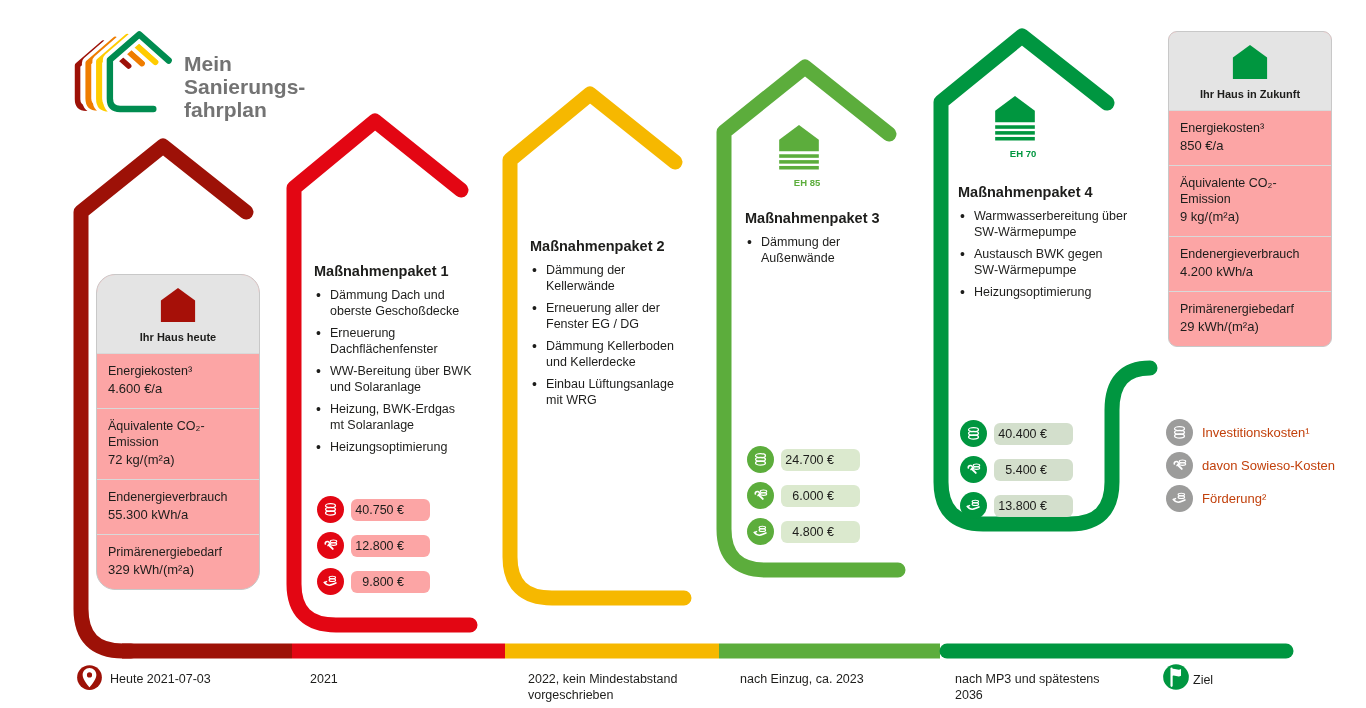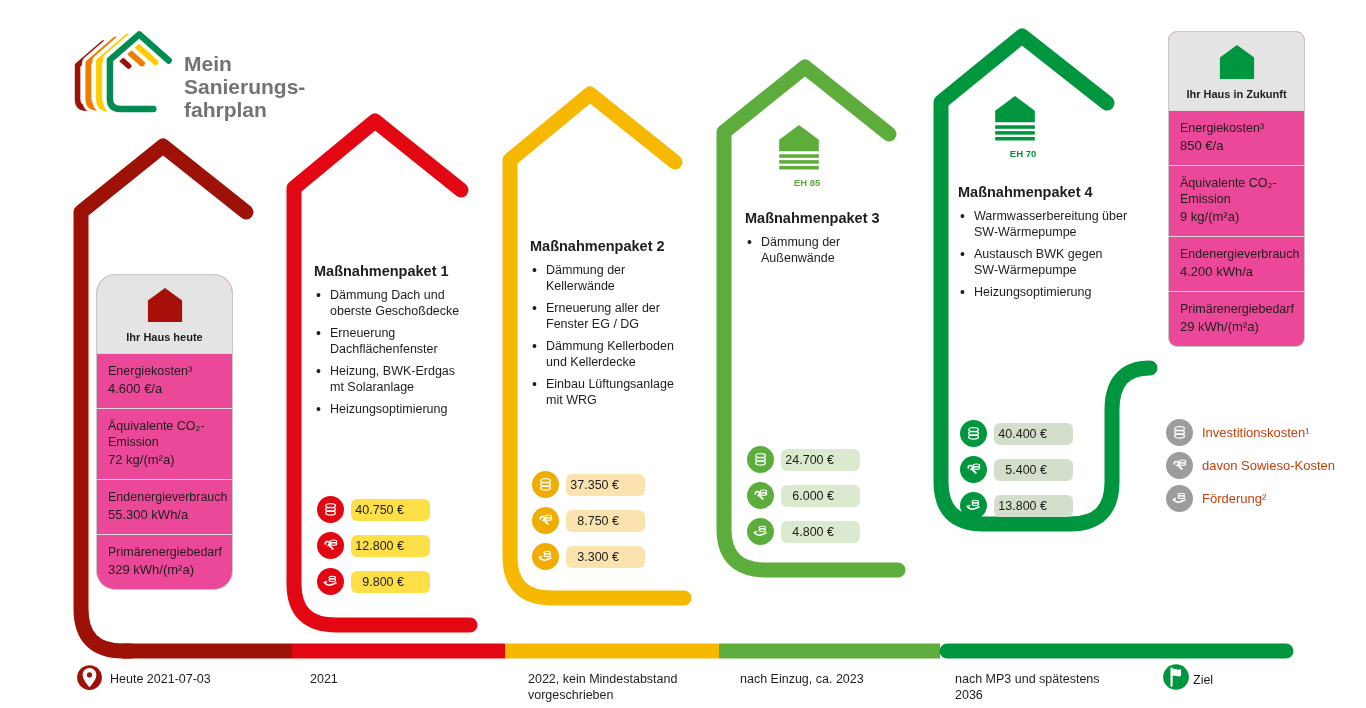--- a/index.html
+++ b/index.html
@@ -6,21 +6,21 @@
   body{font-family:"Liberation Sans", sans-serif;color:#1d1d1b;}
   .canvas{position:relative;width:1366px;height:708px;background:#fff;overflow:hidden;}
   svg{display:block;}
   .bg-svg{position:absolute;left:0;top:0;z-index:0;}
 
   
   .logo{position:absolute;left:62px;top:26px;display:flex;align-items:flex-start;z-index:3;}
   .logo-text{margin-left:10px;margin-top:26px;font-size:21px;font-weight:700;color:#737373;line-height:1.1;}
 
   
-  .stat-card{position:absolute;width:137px;background:#ec4899;border:1px solid #c8c8c8;border-radius:9px;overflow:hidden;z-index:2;box-sizing:border-box;}
+  .stat-card{position:absolute;width:164px;background:#fca5a5;border:1px solid #c8c8c8;border-radius:9px;overflow:hidden;z-index:2;box-sizing:border-box;}
   .stat-card.today{left:96px;top:274px;border-radius:19px;}
   .stat-card.future{left:1168px;top:31px;}
   .stat-head{background:#e4e4e4;padding:12px 8px 10px;text-align:center;}
   .stat-head .house{margin:0 auto 8px;}
   .stat-head-label{font-size:11px;font-weight:700;}
   .stat-row{padding:10px 11px 11px;border-top:1px solid #d9d9d9;font-size:12.5px;line-height:1.26;}
   .stat-row:first-of-type{border-top:none;}
   .stat-value{font-weight:400;font-size:13px;margin-top:1px;}
 
   
@@ -30,21 +30,21 @@
   .mp-list li{position:relative;padding-left:16px;margin-bottom:7px;}
   .mp-list li::before{content:"\2022";position:absolute;left:2px;top:-1px;font-size:14px;}
   .eh-icon-wrap{position:absolute;z-index:2;width:62px;text-align:center;}
   .eh-label{font-size:9.5px;font-weight:700;margin-top:5px;}
 
   
   .costs{position:absolute;z-index:2;}
   .cost-row{display:flex;align-items:center;gap:7px;margin-bottom:9px;}
   .cost-icon{width:27px;height:27px;border-radius:50%;display:flex;align-items:center;justify-content:center;color:#fff;flex:0 0 auto;}
   .badge{width:79px;height:22px;border-radius:6px;display:flex;align-items:center;justify-content:flex-end;padding-right:26px;box-sizing:border-box;font-size:12.5px;}
-  .p1 .cost-icon{background:#e30613;} .p1 .badge{background:#fde047;}
+  .p1 .cost-icon{background:#e30613;} .p1 .badge{background:#fca5a5;}
   .p2 .cost-icon{background:#f0ac00;} .p2 .badge{background:#fbe3b0;}
   .p3 .cost-icon{background:#5cad3c;} .p3 .badge{background:#dbe9ce;}
   .p4 .cost-icon{background:#00963f;} .p4 .badge{background:#d3dfcc;}
 
   
   .legend{position:absolute;left:1166px;top:419px;z-index:2;}
   .legend-row{display:flex;align-items:center;gap:9px;margin-bottom:6px;height:27px;}
   .legend-icon{width:27px;height:27px;border-radius:50%;background:#9c9c9b;display:flex;align-items:center;justify-content:center;color:#fff;flex:0 0 auto;}
   .legend-label{font-size:13px;color:#c2410c;}
 
@@ -183,20 +183,21 @@
       <div>Primärenergiebedarf</div>
       <div class="stat-value">29 kWh/(m²a)</div>
     </div>
   </div>
 
   <div class="mp" style="left:314px;top:263px;width:158px;">
     <h3 class="mp-title">Maßnahmenpaket 1</h3>
     <ul class="mp-list">
       <li>Dämmung Dach und oberste Geschoßdecke</li>
       <li>Erneuerung Dachflächenfenster</li>
+      <li>WW-Bereitung über BWK und Solaranlage</li>
       <li>Heizung, BWK-Erdgas mt Solaranlage</li>
       <li>Heizungsoptimierung</li>
     </ul>
   </div>
   <div class="costs p1" style="left:317px;top:496px;">
     <div class="cost-row">
       <span class="cost-icon">
           <svg width="17" height="17" viewBox="0 0 24 24">
             <use href="#sym-coins"></use>
           </svg>
@@ -222,46 +223,20 @@
   </div>
 
   <div class="mp" style="left:530px;top:238px;width:160px;">
     <h3 class="mp-title">Maßnahmenpaket 2</h3>
     <ul class="mp-list">
       <li>Dämmung der Kellerwände</li>
       <li>Erneuerung aller der Fenster EG / DG</li>
       <li>Dämmung Kellerboden und Kellerdecke</li>
       <li>Einbau Lüftungsanlage mit WRG</li>
     </ul>
-  </div>
-  <div class="costs p2" style="left:532px;top:471px;">
-    <div class="cost-row">
-      <span class="cost-icon">
-          <svg width="17" height="17" viewBox="0 0 24 24">
-            <use href="#sym-coins"></use>
-          </svg>
-        </span>
-      <span class="badge">37.350 €</span>
-    </div>
-    <div class="cost-row">
-      <span class="cost-icon">
-          <svg width="17" height="17" viewBox="0 0 24 24">
-            <use href="#sym-wrench-coins"></use>
-          </svg>
-        </span>
-      <span class="badge">8.750 €</span>
-    </div>
-    <div class="cost-row">
-      <span class="cost-icon">
-          <svg width="17" height="17" viewBox="0 0 24 24">
-            <use href="#sym-hand-coins"></use>
-          </svg>
-        </span>
-      <span class="badge">3.300 €</span>
-    </div>
   </div>
 
   <div class="eh-icon-wrap" style="left:776px;top:124px;color:#5cad3c;">
     <svg width="46" height="48" viewBox="0 0 44 46">
         <use href="#sym-house-striped"></use>
       </svg>
     <div class="eh-label">EH 85</div>
   </div>
   <div class="mp" style="left:745px;top:210px;width:152px;">
     <h3 class="mp-title">Maßnahmenpaket 3</h3>

